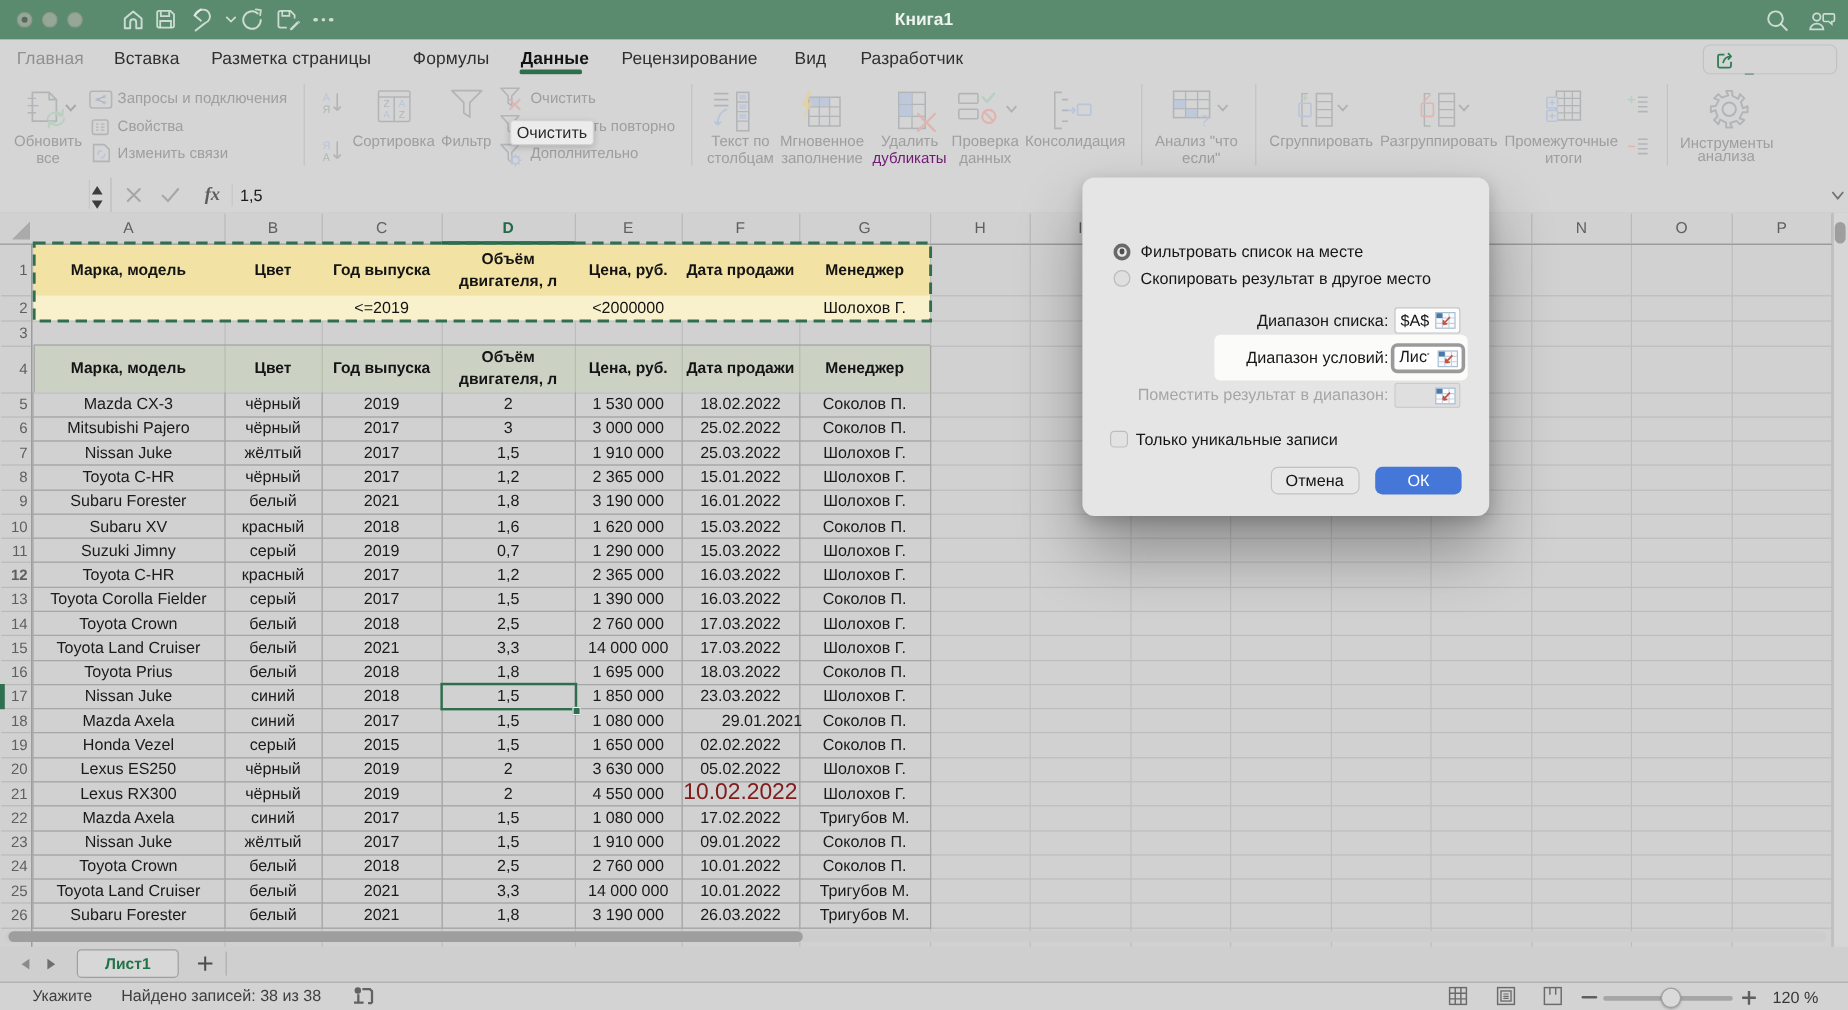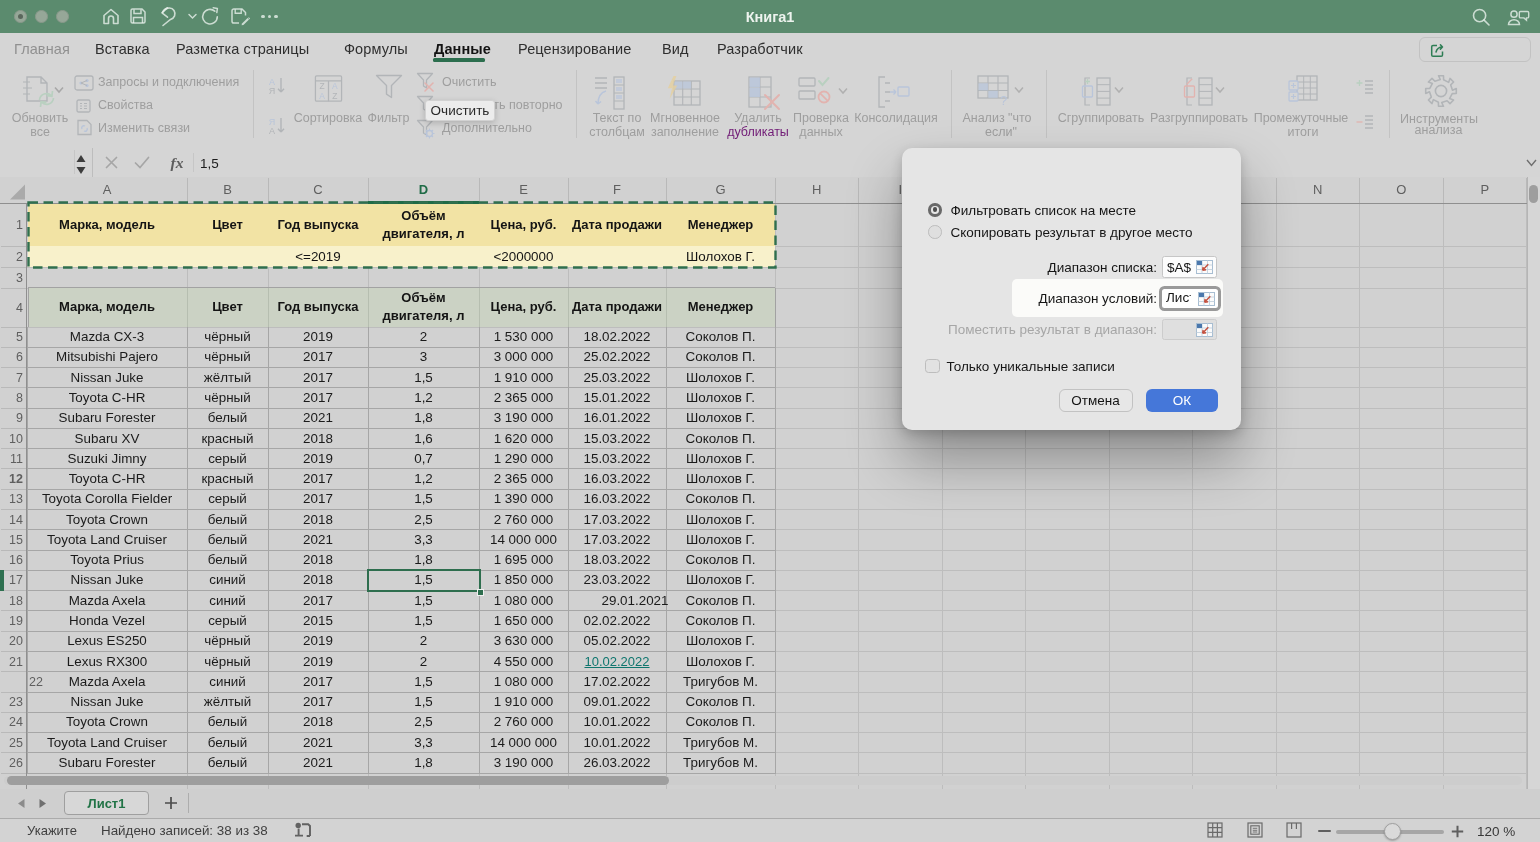--- a/index.html
+++ b/index.html
@@ -384,21 +384,21 @@
 <div style="position:absolute;left:0;top:393.86px;width:23px;height:20.279999999999973px;display:flex;align-items:center;justify-content:flex-end;color:#5f5f5f;font-size:12.5px;">17</div>
 <div style="position:absolute;left:1px;top:433.9200000000001px;width:25px;height:1px;background:#b9b9b9;"></div>
 <div style="position:absolute;left:0;top:414.14px;width:23px;height:20.280000000000086px;display:flex;align-items:center;justify-content:flex-end;color:#5f5f5f;font-size:12.5px;">18</div>
 <div style="position:absolute;left:1px;top:454.20000000000005px;width:25px;height:1px;background:#b9b9b9;"></div>
 <div style="position:absolute;left:0;top:434.4200000000001px;width:23px;height:20.279999999999973px;display:flex;align-items:center;justify-content:flex-end;color:#5f5f5f;font-size:12.5px;">19</div>
 <div style="position:absolute;left:1px;top:474.48px;width:25px;height:1px;background:#b9b9b9;"></div>
 <div style="position:absolute;left:0;top:454.70000000000005px;width:23px;height:20.279999999999973px;display:flex;align-items:center;justify-content:flex-end;color:#5f5f5f;font-size:12.5px;">20</div>
 <div style="position:absolute;left:1px;top:494.76px;width:25px;height:1px;background:#b9b9b9;"></div>
 <div style="position:absolute;left:0;top:474.98px;width:23px;height:20.279999999999973px;display:flex;align-items:center;justify-content:flex-end;color:#5f5f5f;font-size:12.5px;">21</div>
 <div style="position:absolute;left:1px;top:515.04px;width:25px;height:1px;background:#b9b9b9;"></div>
-<div style="position:absolute;left:0;top:495.26px;width:23px;height:20.279999999999973px;display:flex;align-items:center;justify-content:flex-end;color:#5f5f5f;font-size:12.5px;margin-left:20px;">22</div>
+<div style="position:absolute;left:0;top:495.26px;width:23px;height:20.279999999999973px;display:flex;align-items:center;justify-content:flex-end;color:#5f5f5f;font-size:12.5px;">22</div>
 <div style="position:absolute;left:1px;top:535.32px;width:25px;height:1px;background:#b9b9b9;"></div>
 <div style="position:absolute;left:0;top:515.54px;width:23px;height:20.280000000000086px;display:flex;align-items:center;justify-content:flex-end;color:#5f5f5f;font-size:12.5px;">23</div>
 <div style="position:absolute;left:1px;top:555.6px;width:25px;height:1px;background:#b9b9b9;"></div>
 <div style="position:absolute;left:0;top:535.82px;width:23px;height:20.279999999999973px;display:flex;align-items:center;justify-content:flex-end;color:#5f5f5f;font-size:12.5px;">24</div>
 <div style="position:absolute;left:1px;top:575.88px;width:25px;height:1px;background:#b9b9b9;"></div>
 <div style="position:absolute;left:0;top:556.1px;width:23px;height:20.279999999999973px;display:flex;align-items:center;justify-content:flex-end;color:#5f5f5f;font-size:12.5px;">25</div>
 <div style="position:absolute;left:1px;top:596.1600000000001px;width:25px;height:1px;background:#b9b9b9;"></div>
 <div style="position:absolute;left:0;top:576.38px;width:23px;height:20.280000000000086px;display:flex;align-items:center;justify-content:flex-end;color:#5f5f5f;font-size:12.5px;">26</div>
 <div style="position:absolute;left:0px;top:393.86px;width:3.5px;height:20.28px;background:#2e7050;"></div>
 <div style="position:absolute;left:27.5px;top:27.0px;width:747.5px;height:42.5px;background:#f2e3a4;"></div>
@@ -543,21 +543,21 @@
 <div style="position:absolute;left:268.5px;top:454.20000000000005px;width:100px;height:21.279999999999973px;border-right:1px solid #a6a6a6;border-bottom:1px solid #a6a6a6;display:flex;align-items:center;justify-content:center;color:#1b1b1b;font-size:13.4px;">2019</div>
 <div style="position:absolute;left:368.5px;top:454.20000000000005px;width:111px;height:21.279999999999973px;border-right:1px solid #a6a6a6;border-bottom:1px solid #a6a6a6;display:flex;align-items:center;justify-content:center;color:#1b1b1b;font-size:13.4px;">2</div>
 <div style="position:absolute;left:479.5px;top:454.20000000000005px;width:89px;height:21.279999999999973px;border-right:1px solid #a6a6a6;border-bottom:1px solid #a6a6a6;display:flex;align-items:center;justify-content:center;color:#1b1b1b;font-size:13.4px;">3 630 000</div>
 <div style="position:absolute;left:568.5px;top:454.20000000000005px;width:98px;height:21.279999999999973px;border-right:1px solid #a6a6a6;border-bottom:1px solid #a6a6a6;display:flex;align-items:center;justify-content:center;color:#1b1b1b;font-size:13.4px;">05.02.2022</div>
 <div style="position:absolute;left:666.5px;top:454.20000000000005px;width:109px;height:21.279999999999973px;border-right:1px solid #a6a6a6;border-bottom:1px solid #a6a6a6;display:flex;align-items:center;justify-content:center;color:#1b1b1b;font-size:13.4px;">Шолохов Г.</div>
 <div style="position:absolute;left:26.5px;top:474.48px;width:161px;height:21.279999999999973px;border-left:1px solid #a6a6a6;border-right:1px solid #a6a6a6;border-bottom:1px solid #a6a6a6;display:flex;align-items:center;justify-content:center;color:#1b1b1b;font-size:13.4px;">Lexus RX300</div>
 <div style="position:absolute;left:187.5px;top:474.48px;width:81px;height:21.279999999999973px;border-right:1px solid #a6a6a6;border-bottom:1px solid #a6a6a6;display:flex;align-items:center;justify-content:center;color:#1b1b1b;font-size:13.4px;">чёрный</div>
 <div style="position:absolute;left:268.5px;top:474.48px;width:100px;height:21.279999999999973px;border-right:1px solid #a6a6a6;border-bottom:1px solid #a6a6a6;display:flex;align-items:center;justify-content:center;color:#1b1b1b;font-size:13.4px;">2019</div>
 <div style="position:absolute;left:368.5px;top:474.48px;width:111px;height:21.279999999999973px;border-right:1px solid #a6a6a6;border-bottom:1px solid #a6a6a6;display:flex;align-items:center;justify-content:center;color:#1b1b1b;font-size:13.4px;">2</div>
 <div style="position:absolute;left:479.5px;top:474.48px;width:89px;height:21.279999999999973px;border-right:1px solid #a6a6a6;border-bottom:1px solid #a6a6a6;display:flex;align-items:center;justify-content:center;color:#1b1b1b;font-size:13.4px;">4 550 000</div>
-<div style="position:absolute;left:568.5px;top:474.48px;width:98px;height:21.279999999999973px;border-right:1px solid #a6a6a6;border-bottom:1px solid #a6a6a6;display:flex;align-items:center;justify-content:center;color:#0f766e;font-size:13px;text-decoration:underline;">10.02.2022</div>
+<div style="position:absolute;left:568.5px;top:474.48px;width:98px;height:21.279999999999973px;border-right:1px solid #a6a6a6;border-bottom:1px solid #a6a6a6;display:flex;align-items:center;justify-content:center;color:#7f1d1d;font-size:19px;">10.02.2022</div>
 <div style="position:absolute;left:666.5px;top:474.48px;width:109px;height:21.279999999999973px;border-right:1px solid #a6a6a6;border-bottom:1px solid #a6a6a6;display:flex;align-items:center;justify-content:center;color:#1b1b1b;font-size:13.4px;">Шолохов Г.</div>
 <div style="position:absolute;left:26.5px;top:494.76px;width:161px;height:21.279999999999973px;border-left:1px solid #a6a6a6;border-right:1px solid #a6a6a6;border-bottom:1px solid #a6a6a6;display:flex;align-items:center;justify-content:center;color:#1b1b1b;font-size:13.4px;">Mazda Axela</div>
 <div style="position:absolute;left:187.5px;top:494.76px;width:81px;height:21.279999999999973px;border-right:1px solid #a6a6a6;border-bottom:1px solid #a6a6a6;display:flex;align-items:center;justify-content:center;color:#1b1b1b;font-size:13.4px;">синий</div>
 <div style="position:absolute;left:268.5px;top:494.76px;width:100px;height:21.279999999999973px;border-right:1px solid #a6a6a6;border-bottom:1px solid #a6a6a6;display:flex;align-items:center;justify-content:center;color:#1b1b1b;font-size:13.4px;">2017</div>
 <div style="position:absolute;left:368.5px;top:494.76px;width:111px;height:21.279999999999973px;border-right:1px solid #a6a6a6;border-bottom:1px solid #a6a6a6;display:flex;align-items:center;justify-content:center;color:#1b1b1b;font-size:13.4px;">1,5</div>
 <div style="position:absolute;left:479.5px;top:494.76px;width:89px;height:21.279999999999973px;border-right:1px solid #a6a6a6;border-bottom:1px solid #a6a6a6;display:flex;align-items:center;justify-content:center;color:#1b1b1b;font-size:13.4px;">1 080 000</div>
 <div style="position:absolute;left:568.5px;top:494.76px;width:98px;height:21.279999999999973px;border-right:1px solid #a6a6a6;border-bottom:1px solid #a6a6a6;display:flex;align-items:center;justify-content:center;color:#1b1b1b;font-size:13.4px;">17.02.2022</div>
 <div style="position:absolute;left:666.5px;top:494.76px;width:109px;height:21.279999999999973px;border-right:1px solid #a6a6a6;border-bottom:1px solid #a6a6a6;display:flex;align-items:center;justify-content:center;color:#1b1b1b;font-size:13.4px;">Тригубов М.</div>
 <div style="position:absolute;left:26.5px;top:515.04px;width:161px;height:21.280000000000086px;border-left:1px solid #a6a6a6;border-right:1px solid #a6a6a6;border-bottom:1px solid #a6a6a6;display:flex;align-items:center;justify-content:center;color:#1b1b1b;font-size:13.4px;">Nissan Juke</div>
 <div style="position:absolute;left:187.5px;top:515.04px;width:81px;height:21.280000000000086px;border-right:1px solid #a6a6a6;border-bottom:1px solid #a6a6a6;display:flex;align-items:center;justify-content:center;color:#1b1b1b;font-size:13.4px;">жёлтый</div>

